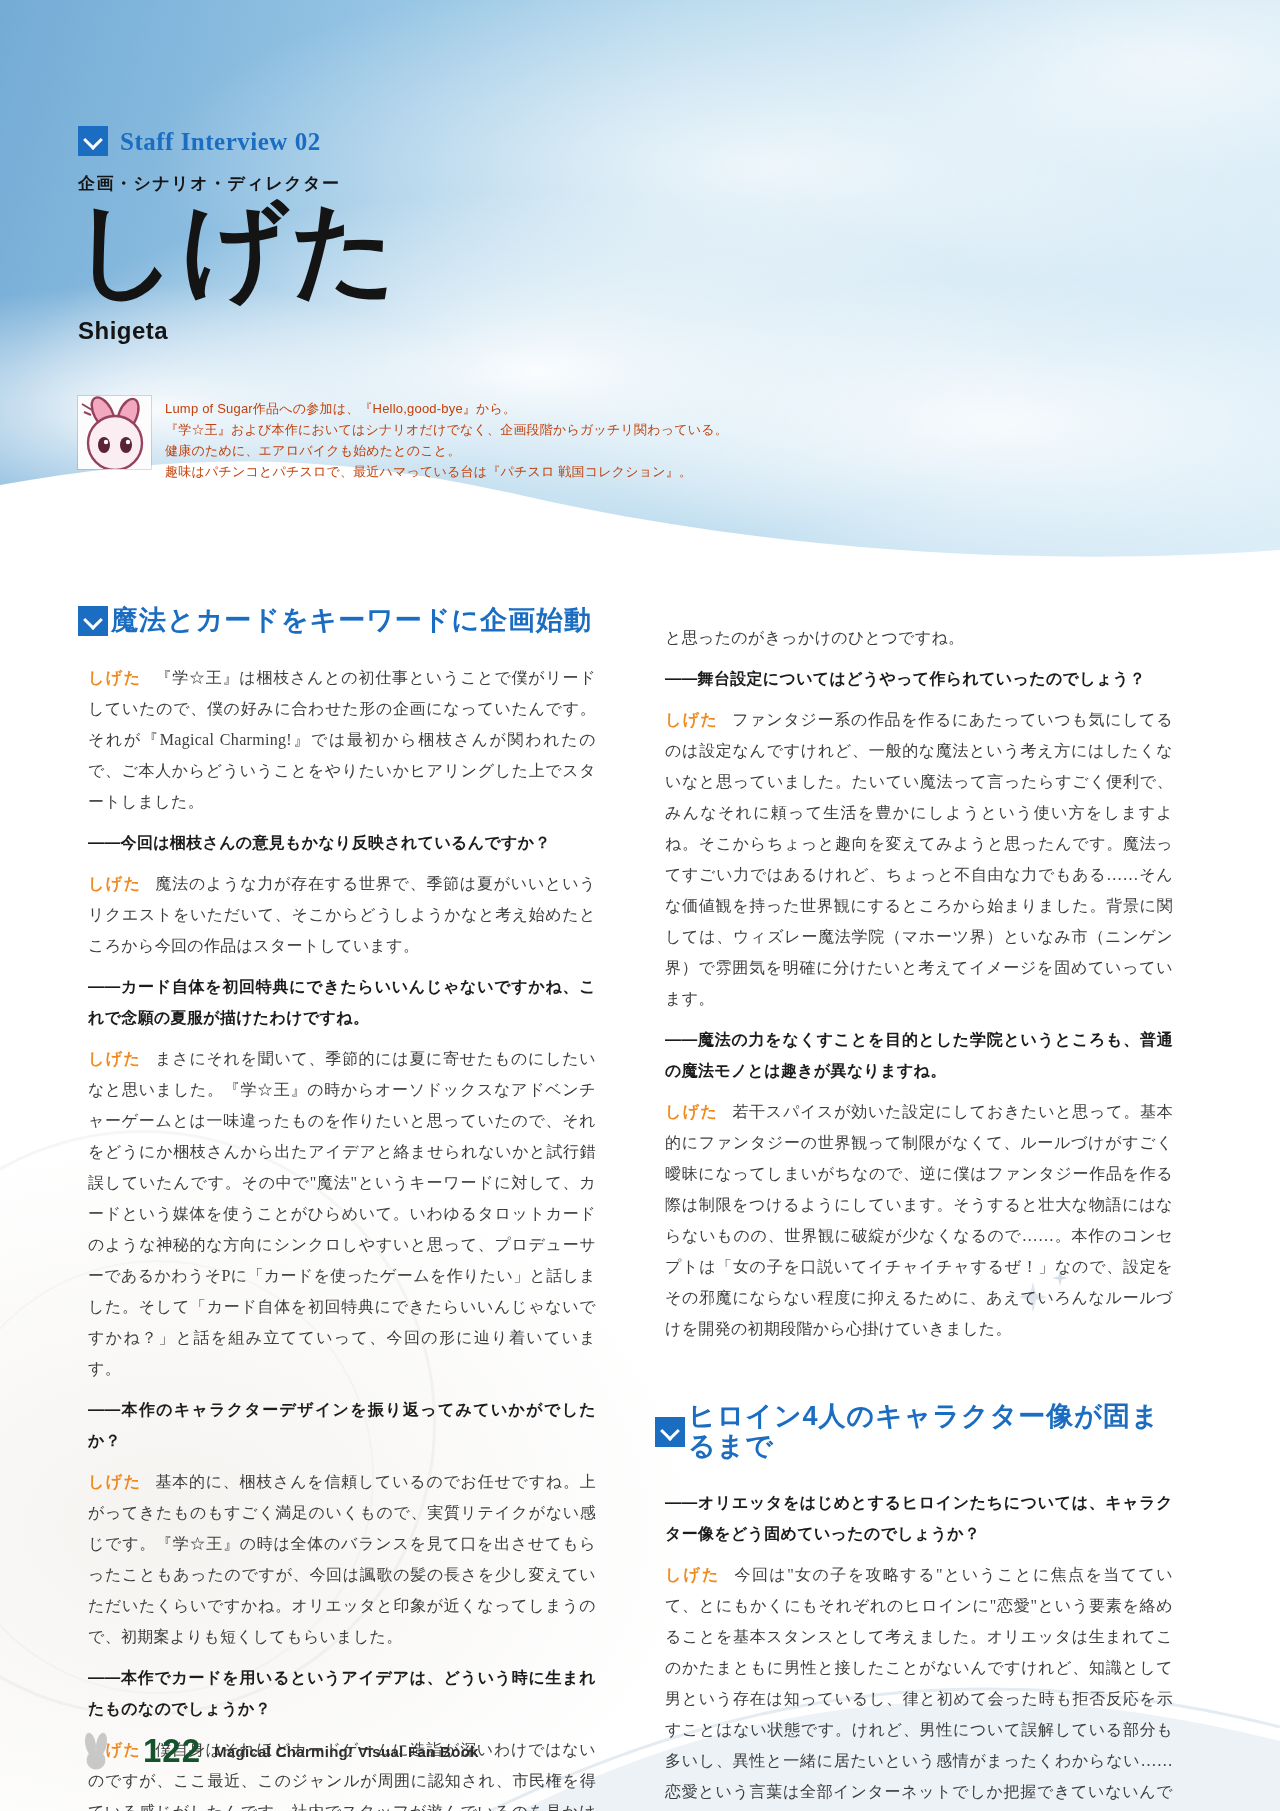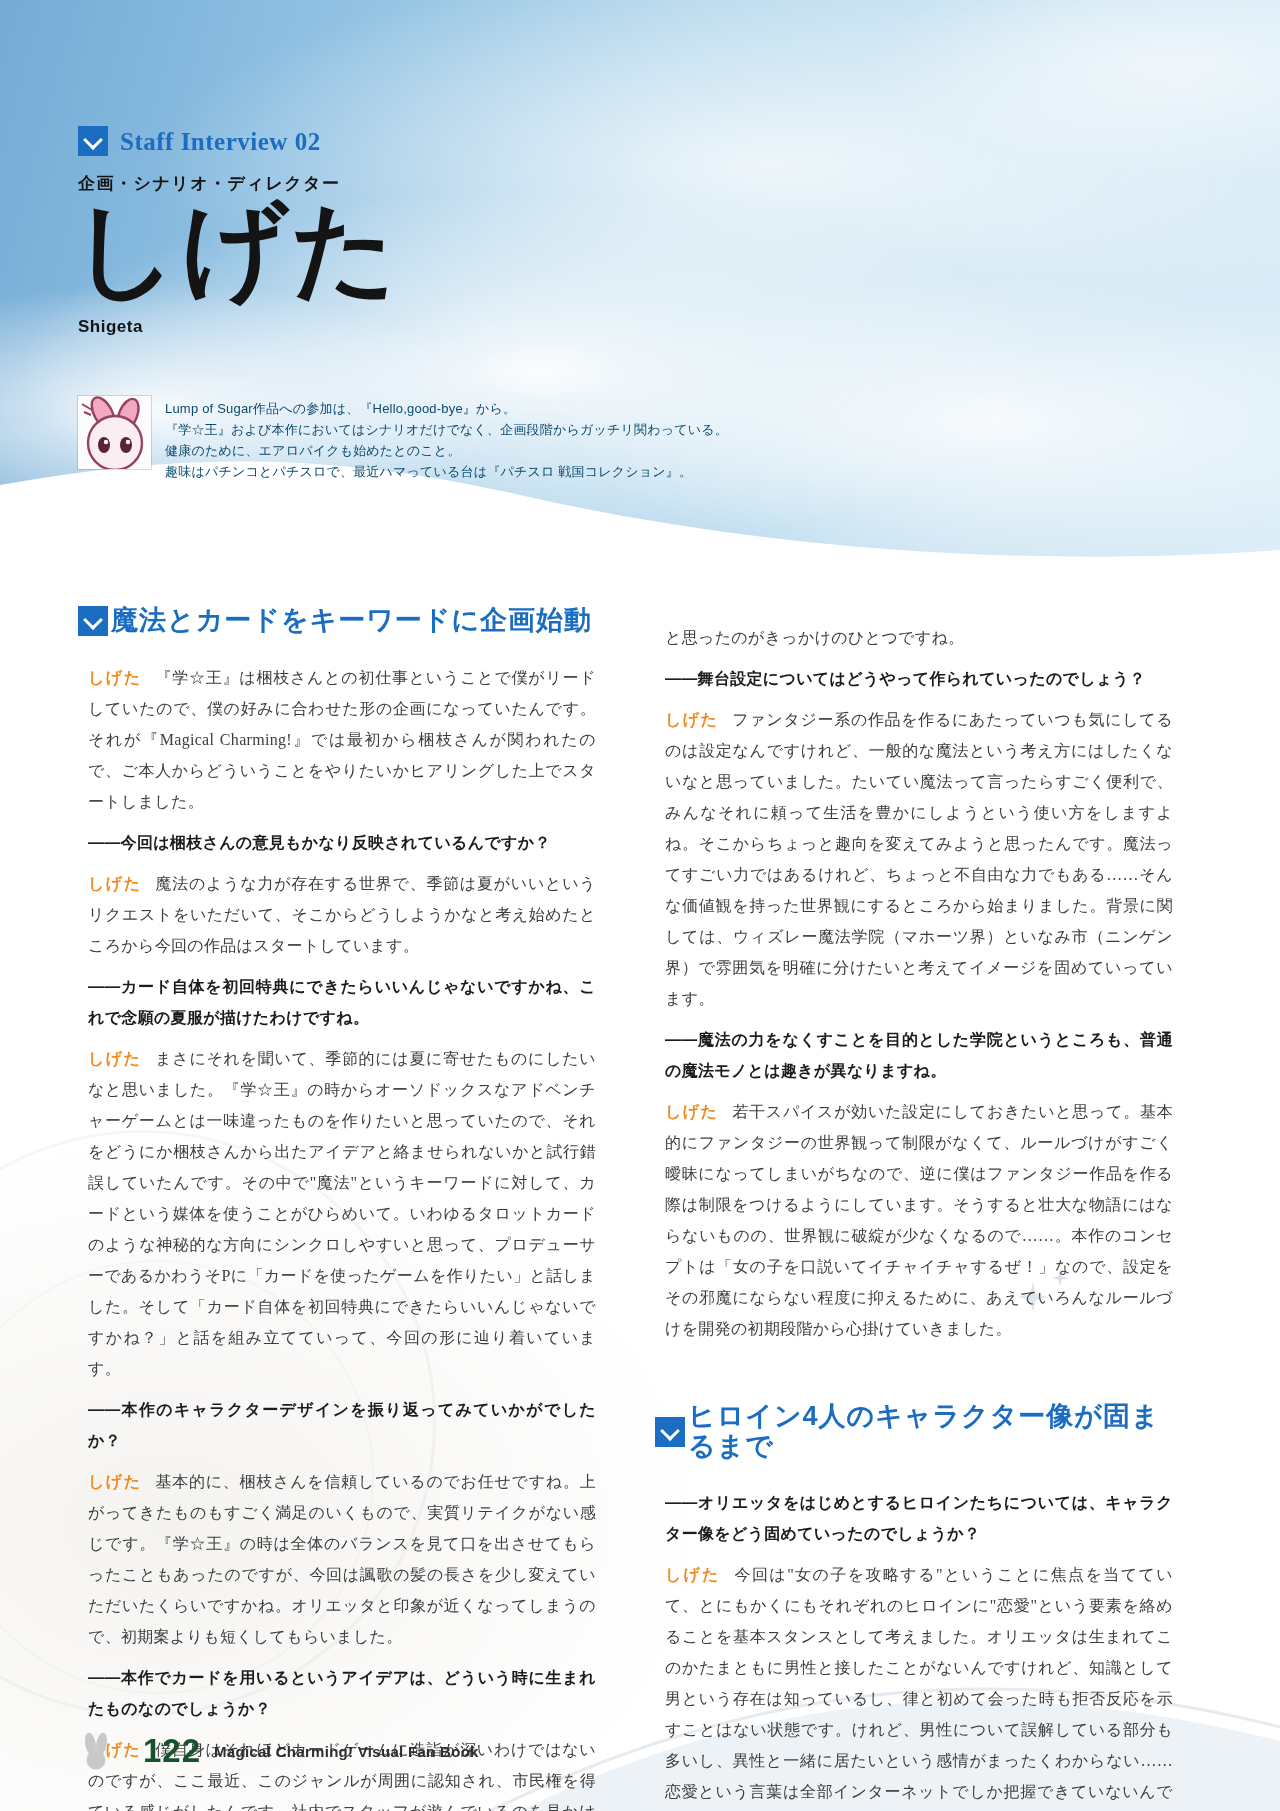--- a/index.html
+++ b/index.html
@@ -47,27 +47,27 @@
   .sec-icon{
     width:30px;height:30px;background:#1b6dc1;display:inline-block;position:relative;flex:0 0 auto;
   }
   .sec-icon::after{
     content:'';position:absolute;left:8px;top:7px;width:11px;height:11px;
     border-left:3px solid #fff;border-bottom:3px solid #fff;transform:rotate(-45deg);
   }
   .series{color:#1b6dc1;font-size:25px;font-weight:bold;letter-spacing:0.5px;}
   .role{margin-top:16px;font-size:17px;font-weight:bold;color:#151515;letter-spacing:1.5px;}
   .name{margin:0;margin-left:-6px;font-size:104px;line-height:1.04;font-weight:bold;color:#141414;letter-spacing:3px;}
-  .romaji{font-size:17px;font-weight:bold;color:#141414;margin-top:14px;letter-spacing:0.5px;}
+  .romaji{font-size:24px;font-weight:bold;color:#141414;margin-top:14px;letter-spacing:0.5px;}
 
   
   .profile{position:absolute;left:78px;top:396px;display:flex;gap:14px;align-items:flex-start;}
   .mascot{width:73px;height:73px;display:block;flex:0 0 auto;background:#fdfcfc;outline:1px solid rgba(150,90,110,0.25);}
   .profile-lines{padding-top:2px;}
-  .profile-lines p{margin:0;font-size:13px;line-height:21px;color:#0c4a6e;letter-spacing:0.2px;}
+  .profile-lines p{margin:0;font-size:13px;line-height:21px;color:#c2410c;letter-spacing:0.2px;}
 
   
   .col{position:absolute;width:528px;font-size:16px;line-height:31px;}
   .col-left{left:78px;top:606px;}
   .col-right{left:655px;top:612px;}
   .col p{margin:10px;}
   .question{
     font-weight:bold;color:#1c1c1c;letter-spacing:0.3px;
     font-family:"Liberation Sans",sans-serif;text-align:justify;
   }

